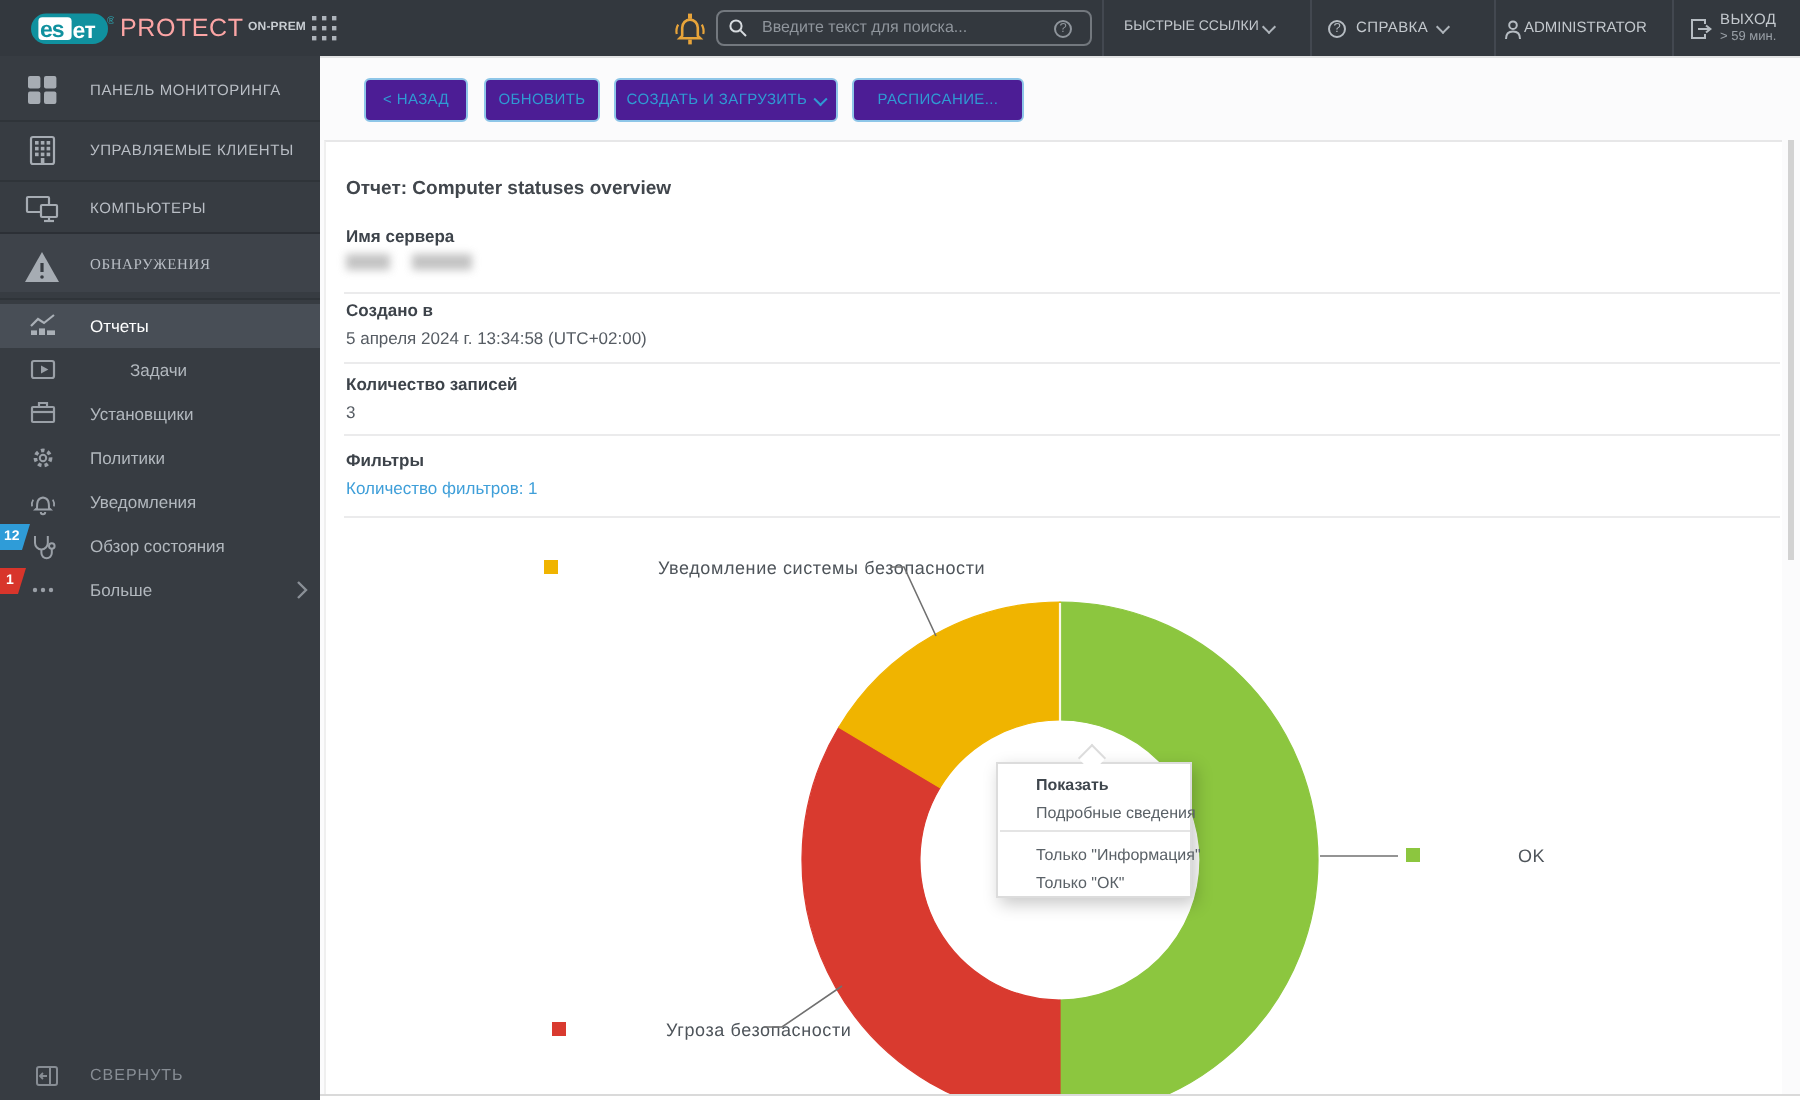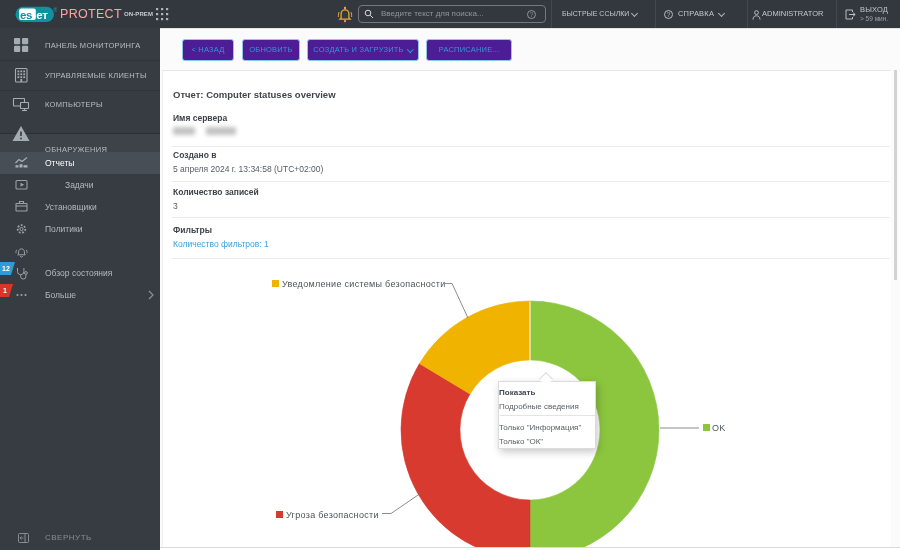--- a/index.html
+++ b/index.html
@@ -24,25 +24,25 @@
 #main { position:absolute; left:160px; top:28px; width:740px; height:522px; background:#fbfbfc; }
 .btn { position:absolute; top:11px; height:22px; background:#4c1d95; border:1px solid #8ec6e8; border-radius:3px; color:#2f9ad3; font-size:7.5px; letter-spacing:0.2px; text-align:center; line-height:20px; }
 #card { position:absolute; left:2px; top:42px; width:729px; height:480px; background:#fff; border-top:1px solid #e7e7e8; border-left:1px solid #efefef;text-align:center; }
 .sep { position:absolute; height:1px; background:#ebebec; left:9px; width:718px; }
 .flabel { position:absolute; left:10px; font-size:8.5px; font-weight:bold; color:#3d434a; }
 .fval { position:absolute; left:10px; font-size:8.5px; color:#565c63; }
 
 
 #popup { position:absolute; left:498px; top:381px; width:98px; height:68px; background:#fff; border:1px solid #dcdcdc; box-shadow:2px 3px 8px rgba(0,0,0,0.22); z-index:30; }
 #popup-caret { position:absolute; left:541px; top:374px; width:10px; height:10px; background:#fff; transform:rotate(45deg); border-left:1px solid #dcdcdc; border-top:1px solid #dcdcdc; z-index:31; }
-.pop-item { position:absolute; left:0; font-size:8px; color:#5a6167; white-space:nowrap; }
+.pop-item { position:absolute; left:19px; font-size:8px; color:#5a6167; white-space:nowrap; }
 
 
 .leg-sq { position:absolute; width:7px; height:7px; }
-.leg-txt { position:absolute; font-size:9px; color:#4e545a; white-space:nowrap; letter-spacing:0.3px; }
+.leg-txt { position:absolute; font-size:9px; color:#4e545a; white-space:nowrap; letter-spacing:0.3px;margin-left:47px; }
 </style>
 </head>
 <body>
 
 <div id="topbar">
 
   <svg class="abs" style="left:15px; top:6px;" width="42" height="17" viewBox="0 0 42 17">
     <rect x="0.5" y="0.8" width="38.5" height="15.2" rx="7.6" fill="#10919f"></rect>
     <rect x="4.2" y="2.6" width="16.6" height="11.4" rx="2" fill="#fff"></rect>
     <text x="5" y="12.6" font-family="Liberation Sans" font-weight="bold" font-size="11.5" letter-spacing="-0.5" fill="#10919f">es</text>
@@ -116,35 +116,38 @@
   <div class="abs" style="left:0; top:121px; width:160px; height:1px; background:#2f3439;"></div>
   <div class="nav-main" style="top:2px;">
       <div class="lbl">ПАНЕЛЬ МОНИТОРИНГА</div>
     </div>
   <div class="nav-main" style="top:32px;">
       <div class="lbl">УПРАВЛЯЕМЫЕ КЛИЕНТЫ</div>
     </div>
   <div class="nav-main" style="top:61px;">
       <div class="lbl">КОМПЬЮТЕРЫ</div>
     </div>
-  <div class="nav-main" style="top:105px; height:30px; background:#3e434a; border-top:1px solid #2c3036;">
+  <div class="nav-main" style="top:88px; height:30px; background:#3e434a; border-top:1px solid #2c3036;font-family:Liberation Serif, serif;">
       <div class="lbl">ОБНАРУЖЕНИЯ</div>
     </div>
 
   <div class="nav-sub" style="top:124px; background:#484e56;">
       <div class="lbl" style="color:#fff;">Отчеты</div>
     </div>
   <div class="nav-sub" style="top:146px;margin-left:20px;">
       <div class="lbl">Задачи</div>
     </div>
   <div class="nav-sub" style="top:168px;">
       <div class="lbl">Установщики</div>
     </div>
   <div class="nav-sub" style="top:190px;">
       <div class="lbl">Политики</div>
+    </div>
+  <div class="nav-sub" style="top:212px;">
+      <div class="lbl">Уведомления</div>
     </div>
   <div class="nav-sub" style="top:234px;">
       <div class="lbl">Обзор состояния</div>
     </div>
   <div class="nav-sub" style="top:256px;">
       <div class="lbl">Больше</div>
     </div>
 
   <svg class="abs" style="left:0; top:0;" width="160" height="522" viewBox="0 0 160 522">
 

